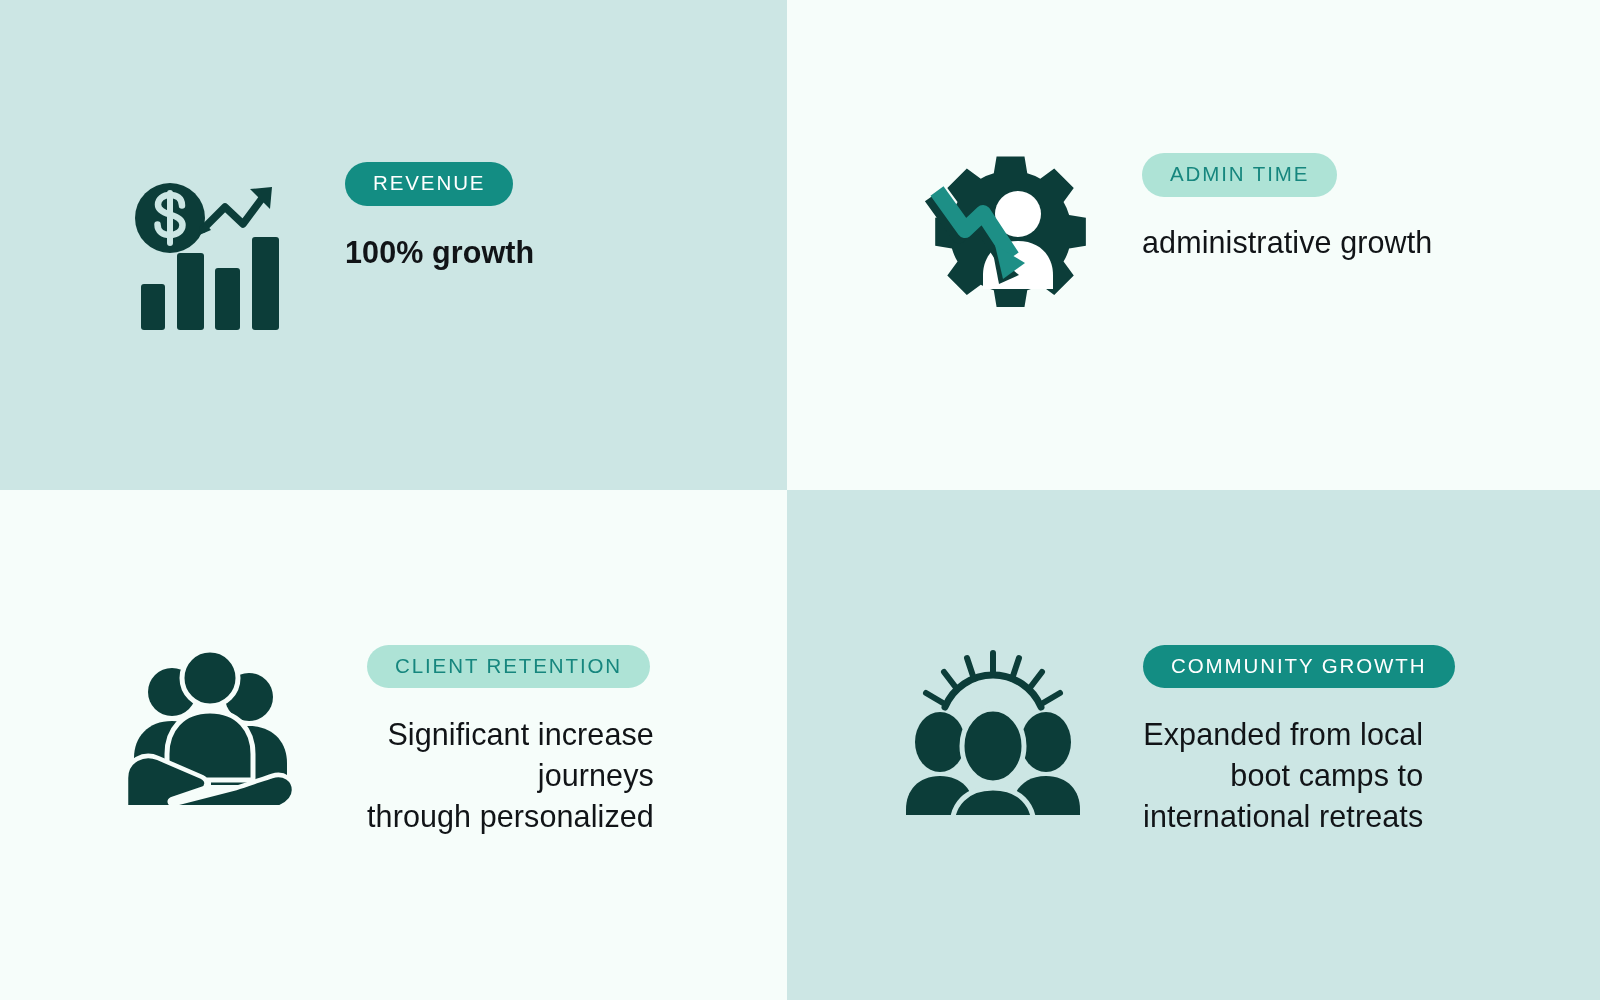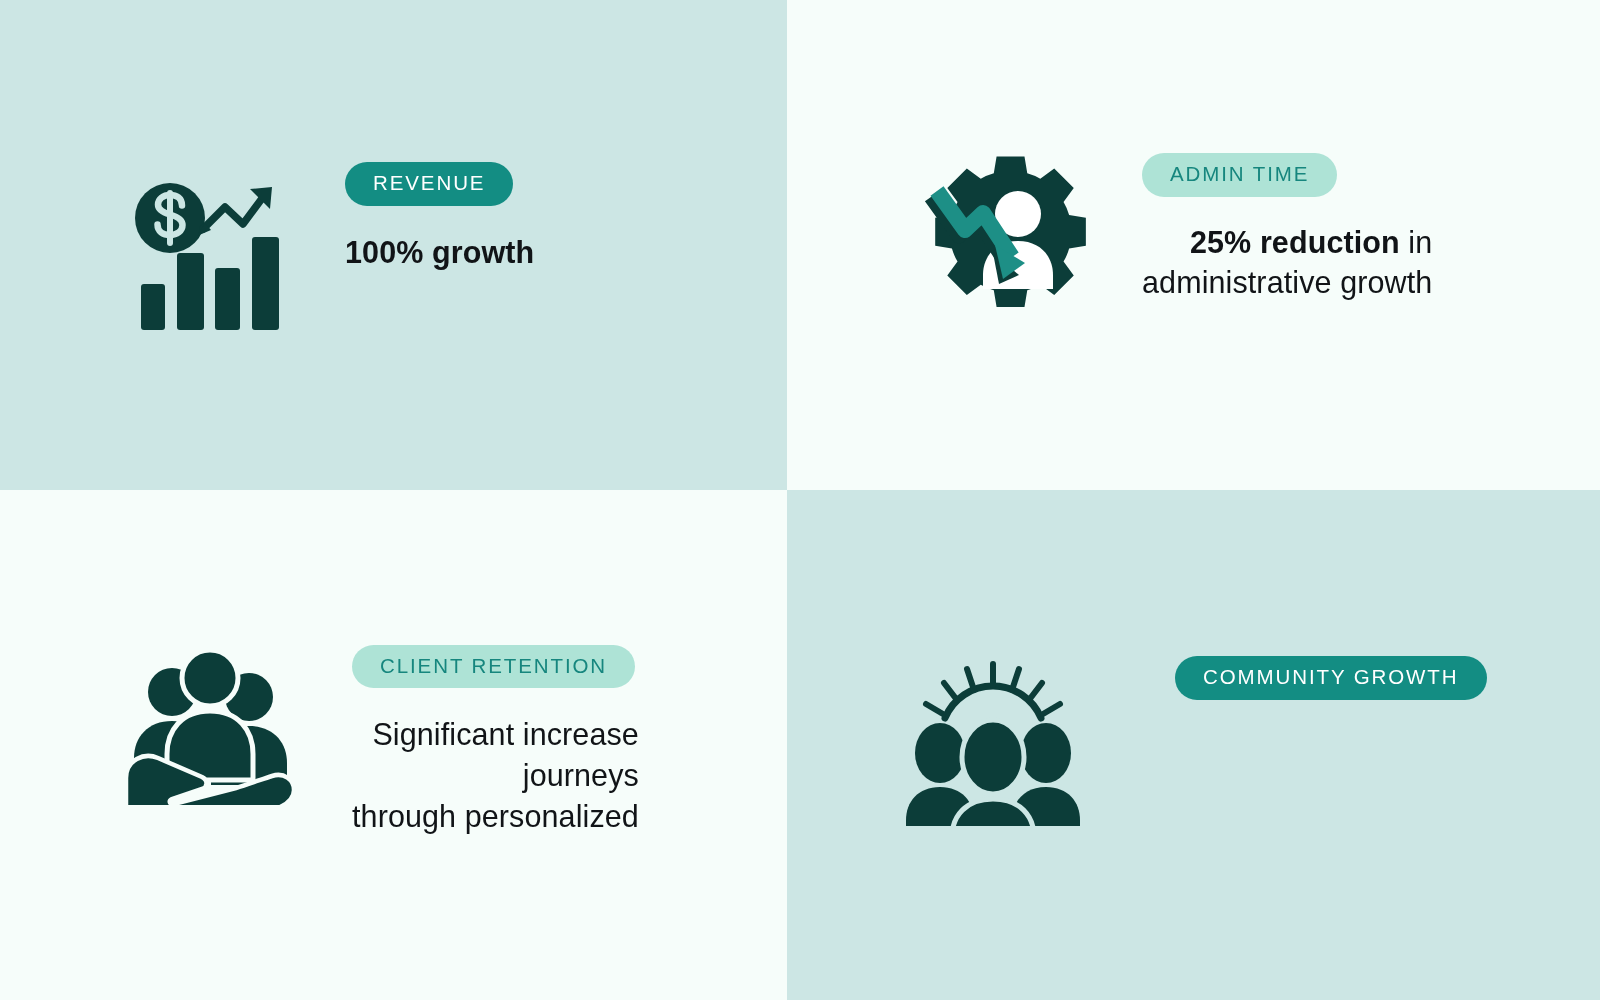--- a/index.html
+++ b/index.html
@@ -85,24 +85,24 @@
   }
   .statement b { font-weight: 700; }
 
   
   #quad-revenue   .card-inner { margin-left: 125px; margin-top: 6px; gap: 48px; }
   #quad-revenue   .badge      { margin-bottom: 26px; }
 
   #quad-admin     .card-inner { margin-left: 128px; margin-top: -14px; }
   #quad-admin     .badge      { margin-bottom: 25px; }
 
-  #quad-client    .card-inner { margin-left: 120px; margin-top: -8px; gap: 52px; }
+  #quad-client    .card-inner { margin-left: 120px; margin-top: -8px; gap: 67px; }
   #quad-client    .badge      { margin-bottom: 26px; }
 
-  #quad-community .card-inner { margin-left: 116px; margin-top: -8px; gap: 92px; }
+  #quad-community .card-inner { margin-left: 116px; margin-top: -8px; gap: 60px; }
   #quad-community .badge      { margin-bottom: 26px; }
 
   svg { display: block; }
 </style>
 </head>
 <body>
 
 <div class="grid">
 
   <div class="quad quad-bg-mint" id="quad-revenue">
@@ -158,23 +158,20 @@
           <path d="M78 100 L104 122 L84 131 Z" fill="#0c3d39"></path>
 
           <path d="M22 38 L50 77 L68 60 L97 104" fill="none" stroke="#1d8f86" stroke-width="16" stroke-linejoin="round" stroke-linecap="butt"></path>
           <path d="M80 92 L110 110 L88 126 Z" fill="#1d8f86"></path>
         </svg>
       </div>
 
       <div class="text-wrap">
         <span class="badge badge-soft">ADMIN TIME</span>
         <div class="statement">
-          <div>
-            <b>25% reduction</b><span> in</span>
-          </div>
           <div>administrative growth</div>
         </div>
       </div>
 
     </div>
   </div>
 
   <div class="quad quad-bg-white" id="quad-client">
     <div class="card-inner">
 
@@ -236,18 +233,23 @@
             <path d="M143 131 c-22 0 -34 15 -34 33 v8 h68 v-8 c0 -18 -12 -33 -34 -33 z"></path>
 
             <ellipse cx="90" cy="101" rx="31" ry="37" stroke="#cce6e4" stroke-width="5"></ellipse>
             <path d="M90 143 c-27 0 -41 17 -41 38 v10 h82 v-10 c0 -21 -14 -38 -41 -38 z" stroke="#cce6e4" stroke-width="5"></path>
           </g>
         </svg>
       </div>
 
       <div class="text-wrap">
         <span class="badge badge-solid">COMMUNITY GROWTH</span>
+        <div class="statement">
+          <div>Expanded from local</div>
+          <div>boot camps to</div>
+          <div>international retreats</div>
+        </div>
       </div>
 
     </div>
   </div>
 
 </div>
 
 </body></html>

